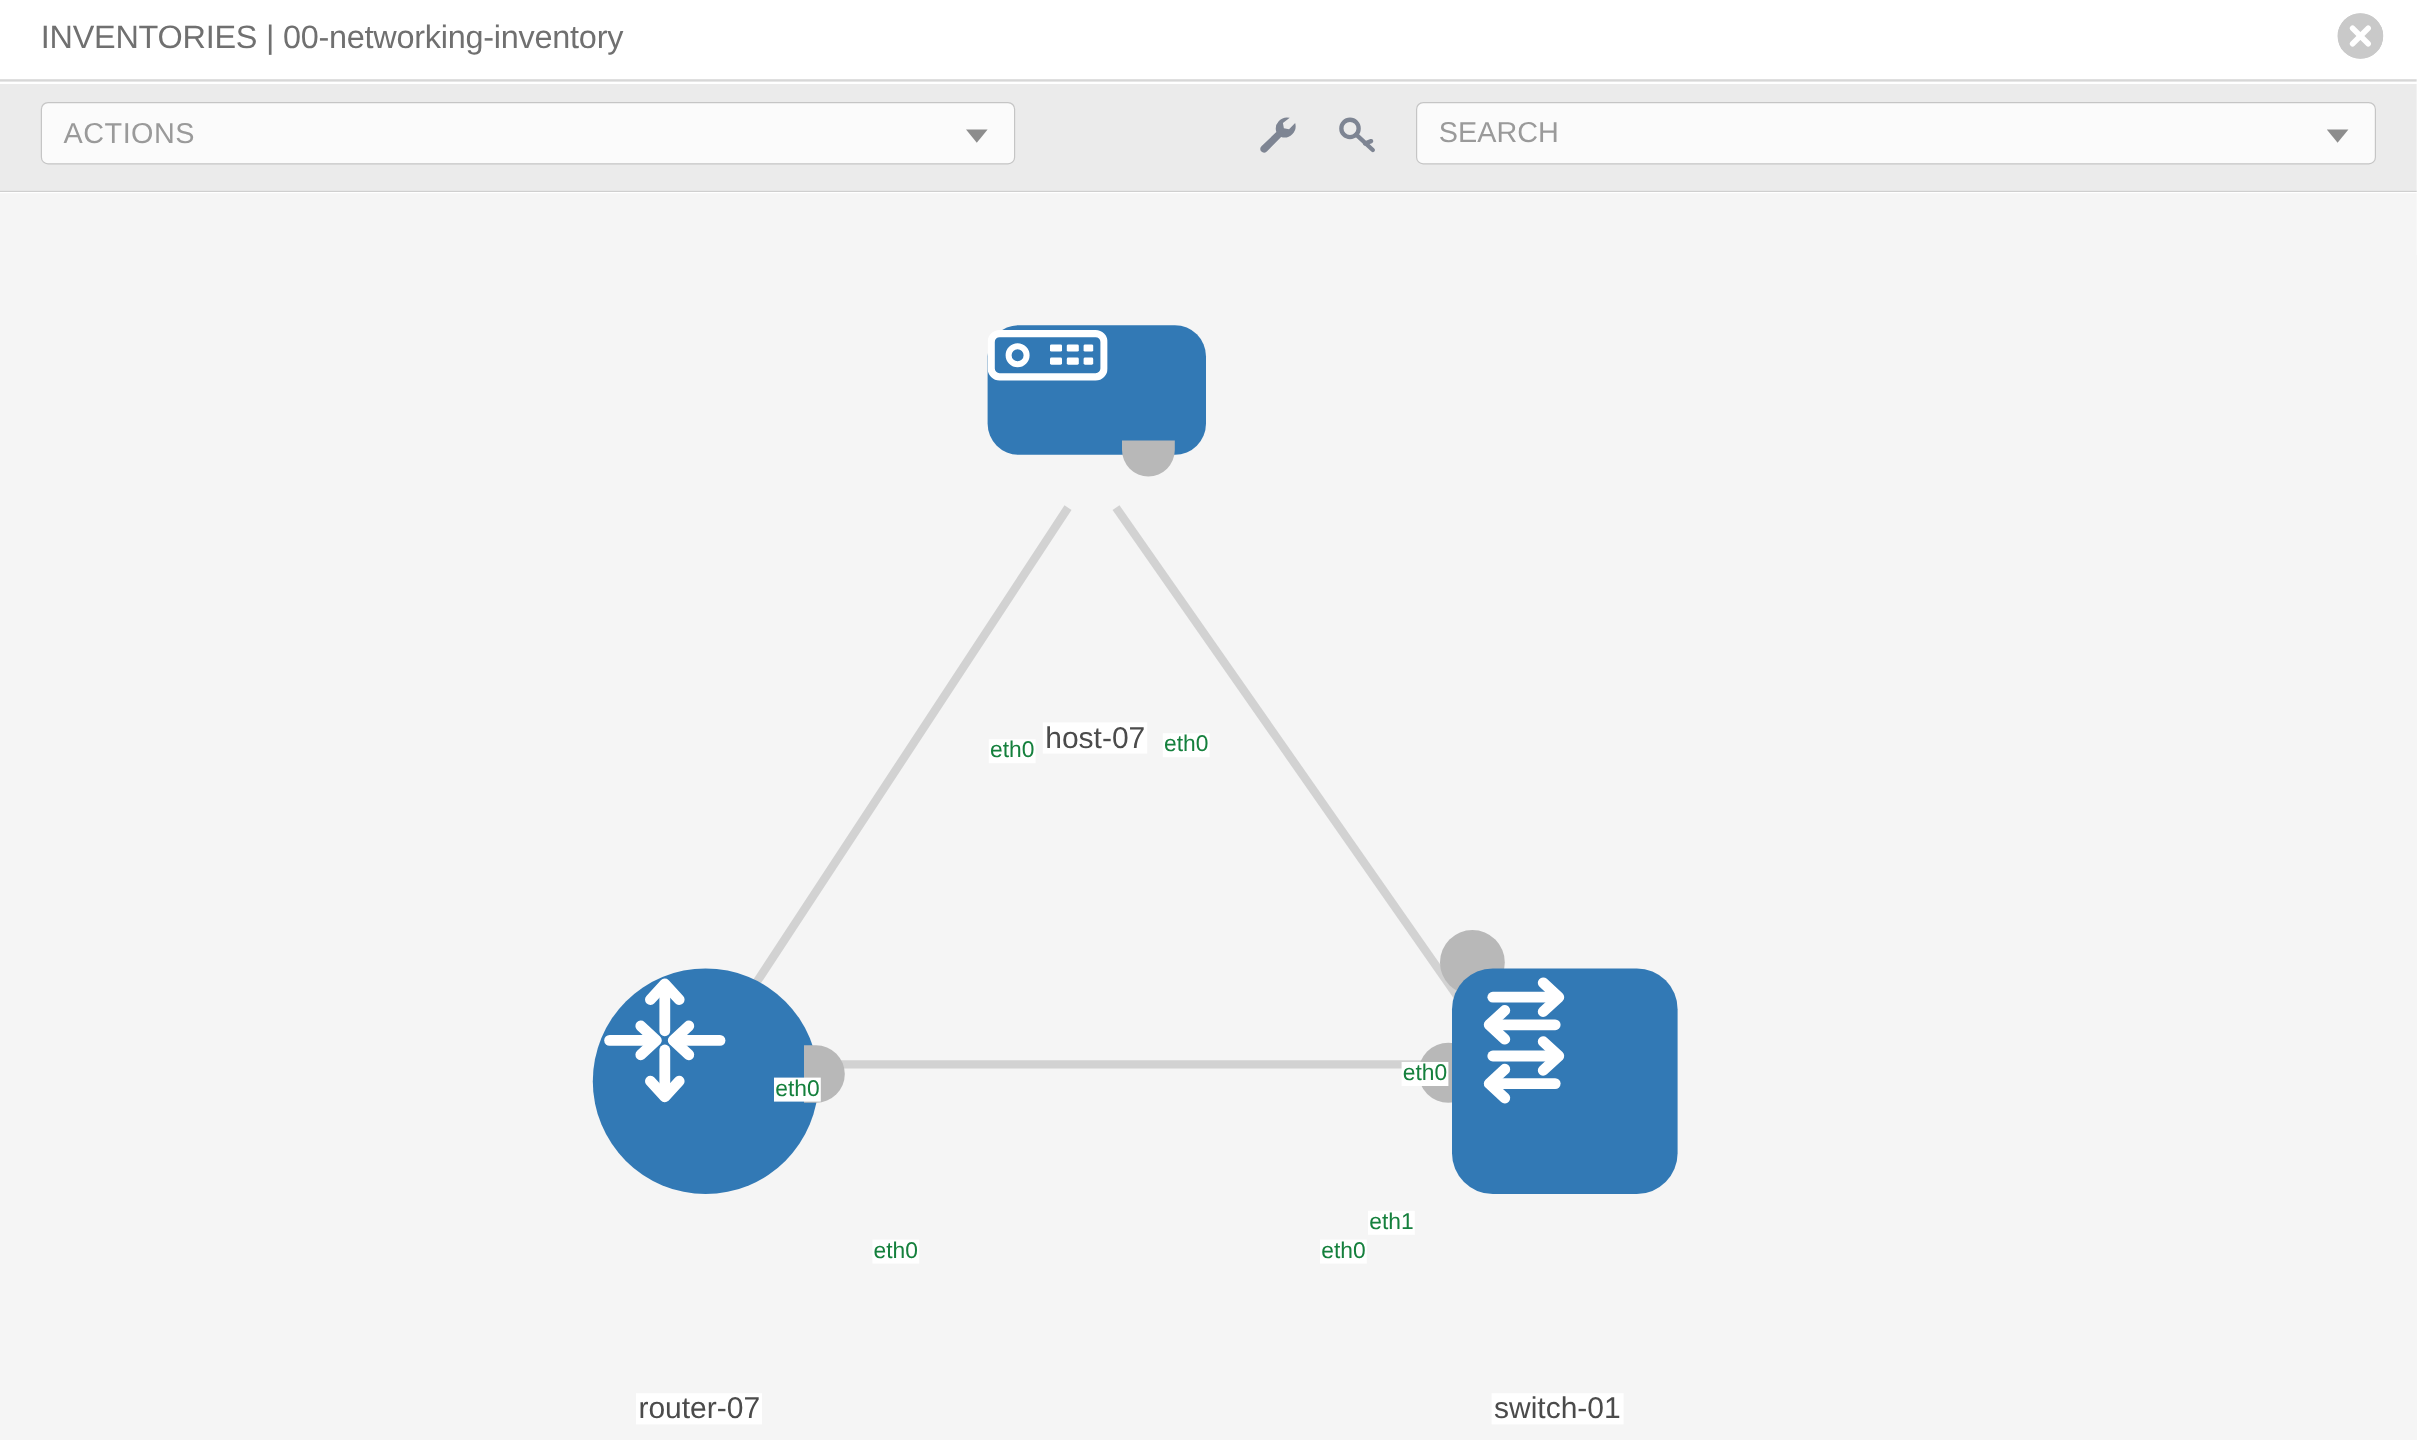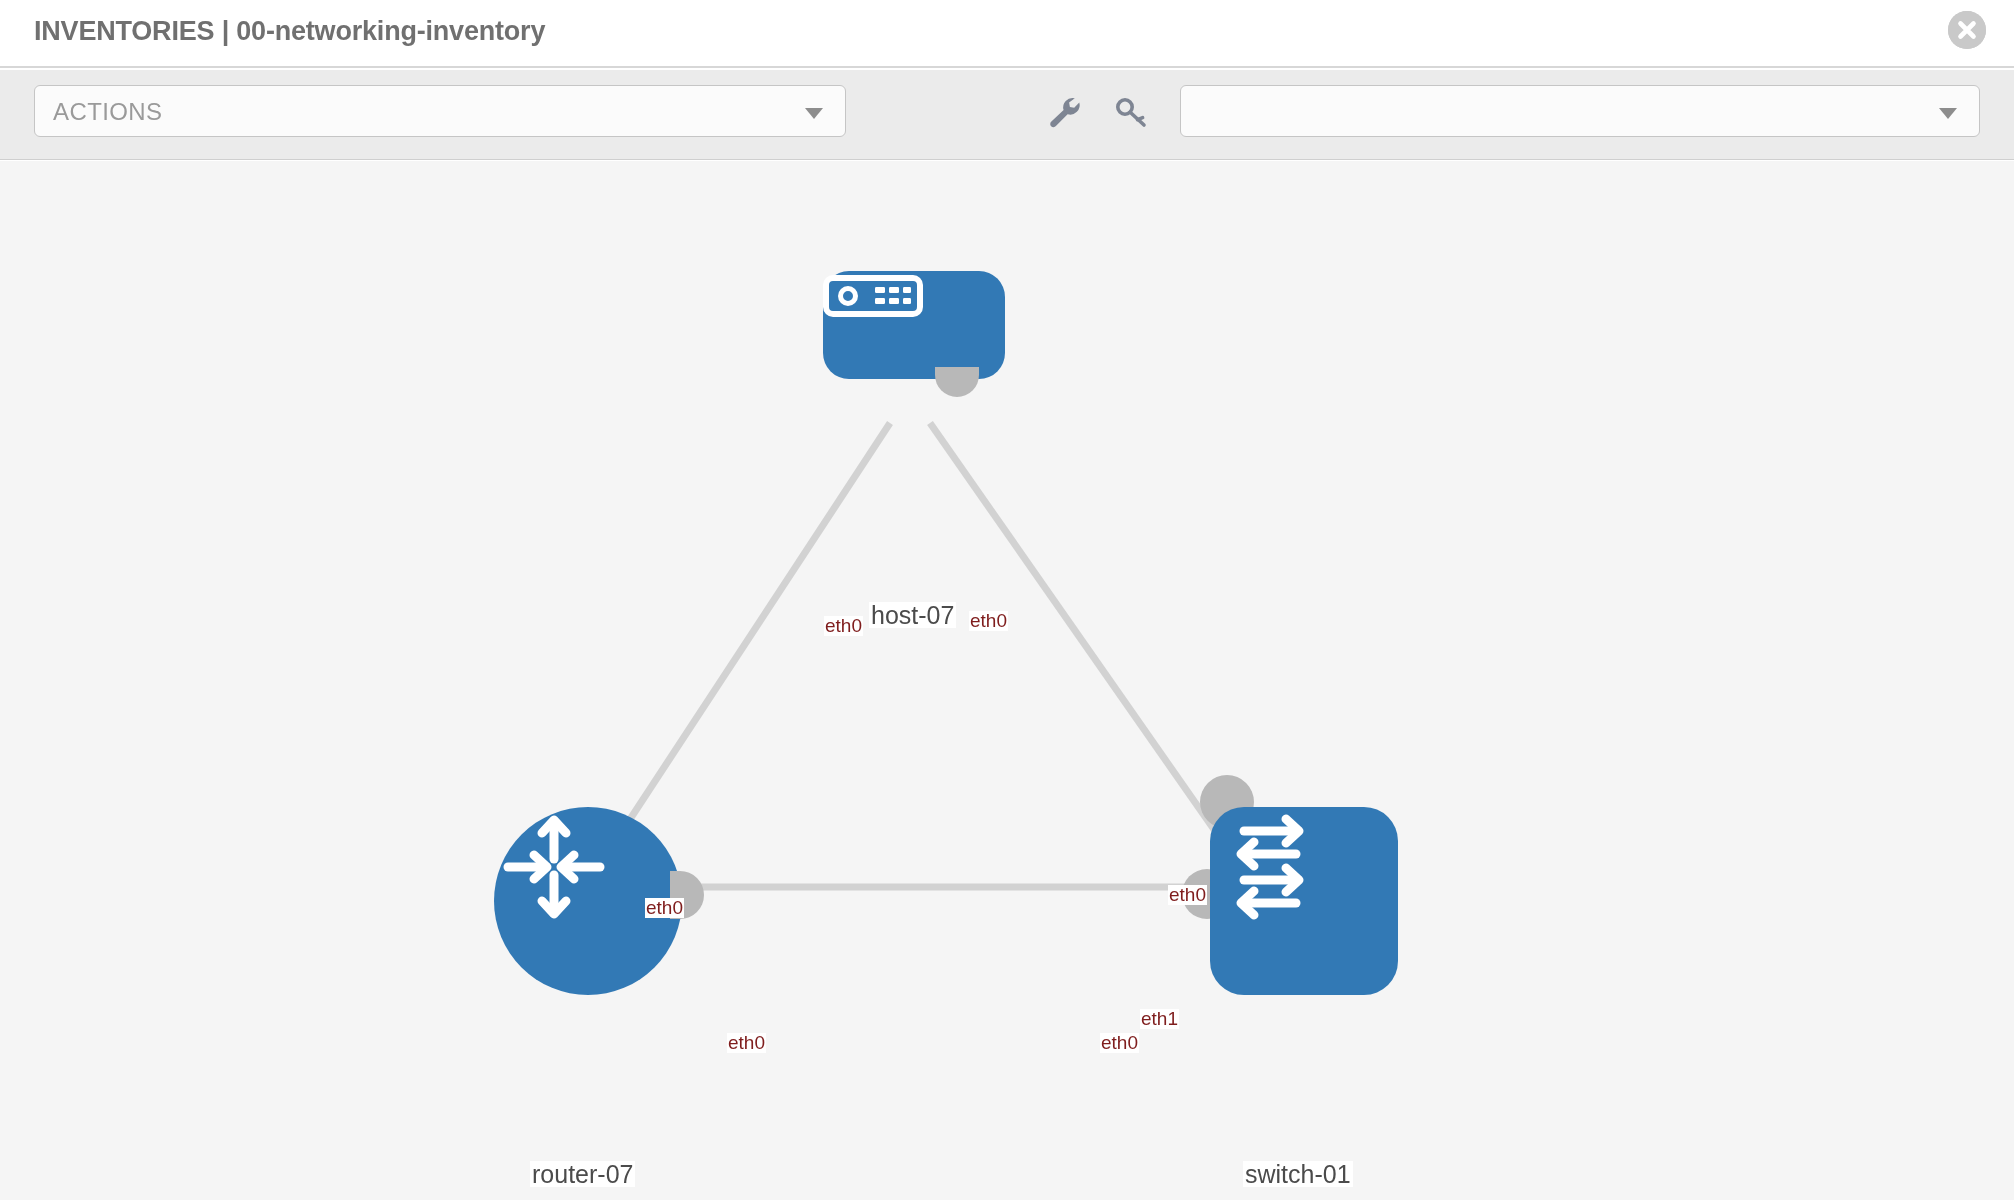--- a/index.html
+++ b/index.html
@@ -23,21 +23,21 @@
     position: absolute;
     left: 0; top: 0;
     width: 2014px; height: 68px;
     background: #ffffff;
     border-bottom: 2px solid #d7d7d7;
   }
   .header-title {
     position: absolute;
     left: 34px; top: 16px;
     font-size: 27px;
-    font-weight: bold;
+    font-weight: normal;
     color: #707070;
     letter-spacing: -0.2px;
     white-space: nowrap;
   }
   .close-btn {
     position: absolute;
     right: 28px; top: 11px;
     width: 38px; height: 38px;
     border-radius: 50%;
     background: #c9c9c9;
@@ -131,21 +131,21 @@
     font-size: 25px;
     color: #4b4b4b;
     background: #ffffff;
     white-space: nowrap;
     padding: 0 2px;
     line-height: 1.05;
   }
   .iface-label {
     position: absolute;
     font-size: 19px;
-    color: #7f1d1d;
+    color: #15803d;
     background: #ffffff;
     white-space: nowrap;
     padding: 0 1px;
     line-height: 1.05;
   }
   .nub {
     position: absolute;
     background: #b8b8b8;
     border-radius: 50%;
   }
@@ -231,20 +231,21 @@
     <svg width="38" height="34" viewBox="0 0 38 34" aria-hidden="true">
       <g fill="none" stroke="#7e8593" stroke-width="3.6" stroke-linecap="round">
         <circle cx="12" cy="11" r="7.2"></circle>
         <path d="M17.2 16.2 L31 29"></path>
         <path d="M24.5 23.6 L29.6 21.6"></path>
       </g>
     </svg>
   </div>
 
   <div class="search-box">
+    <input class="search-input" type="text" placeholder="SEARCH" style="">
     <div class="caret"></div>
   </div>
 
   <div class="canvas">
 
     <svg width="2014" height="1039">
 
       <line x1="890" y1="262" x2="600" y2="704" stroke="#d2d2d2" stroke-width="7"></line>
 
       <line x1="930" y1="262" x2="1236" y2="700" stroke="#d2d2d2" stroke-width="7"></line>

